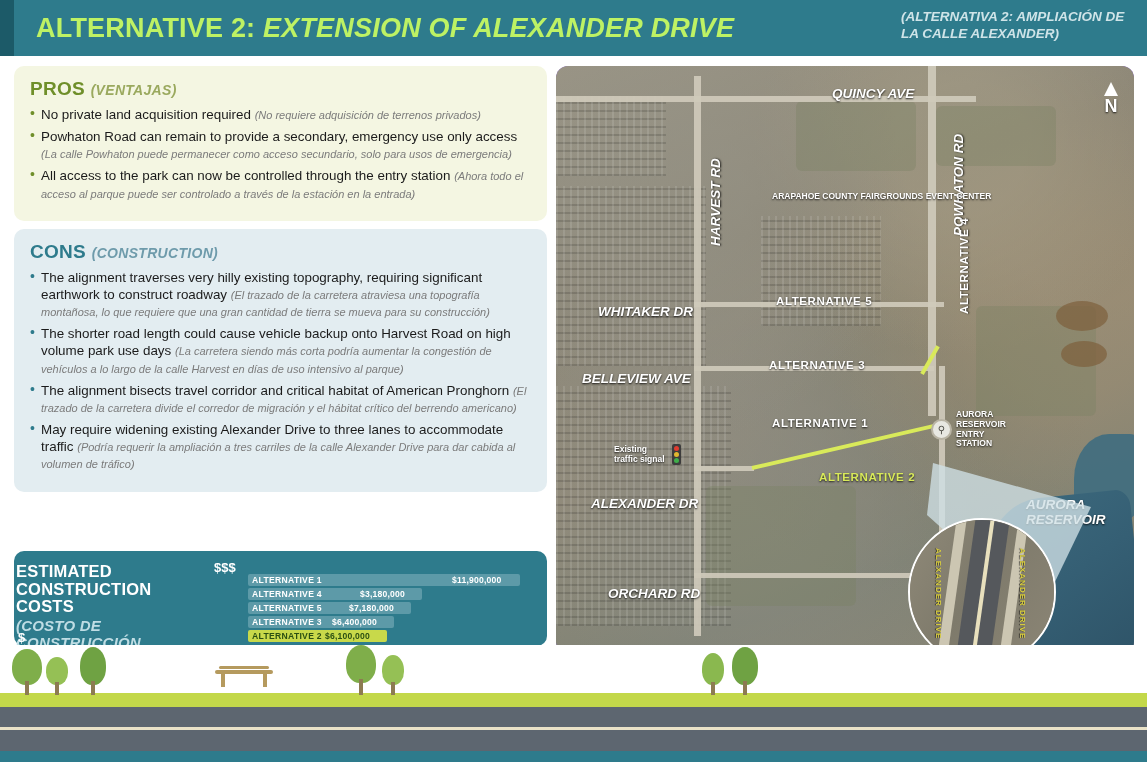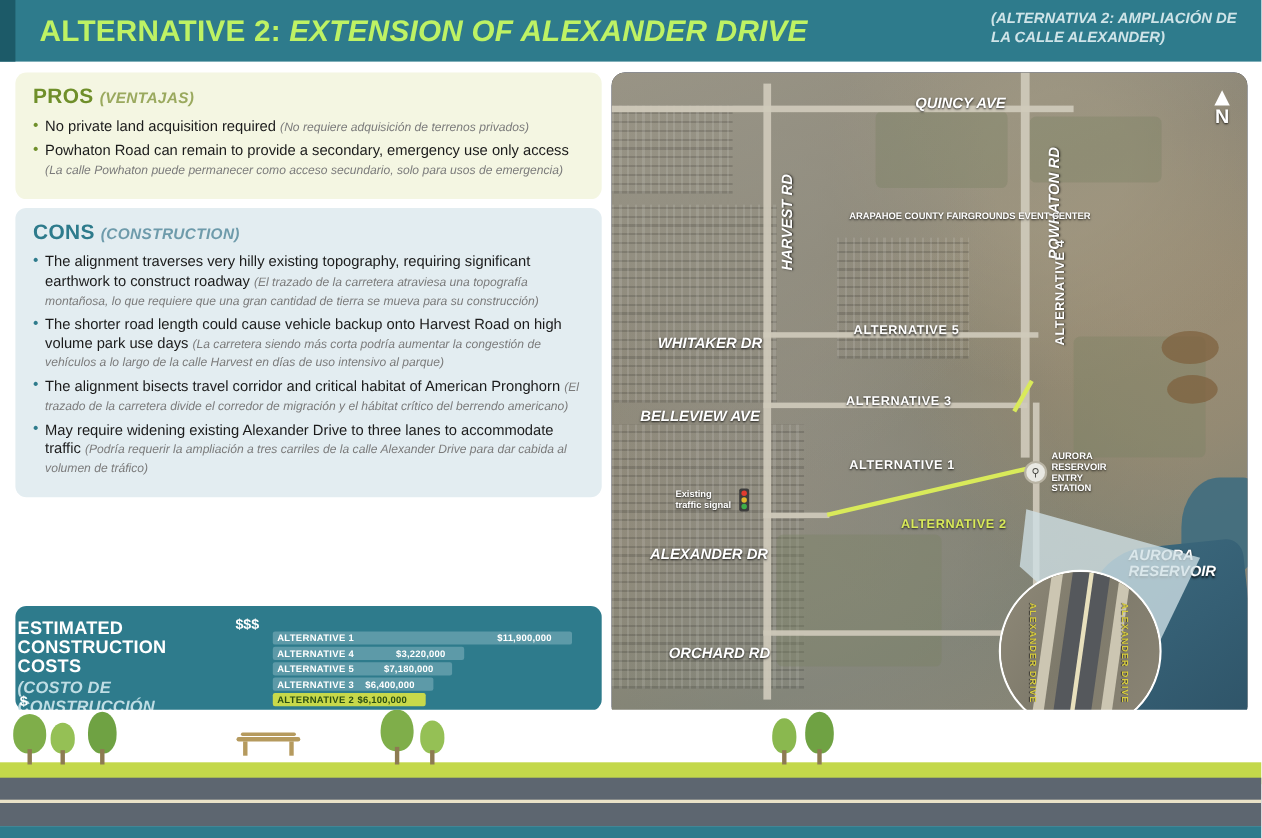--- a/index.html
+++ b/index.html
@@ -259,21 +259,21 @@
 
   
   .map-wrap {
     position: absolute;
     left: 556px;
     top: 66px;
     width: 578px;
     height: 588px;
     border-radius: 12px;
     overflow: hidden;
-    background: #0f172a;
+    background: #8b5cf6;
   }
   .map-aerial {
     position: absolute;
     inset: 0;
     background:
       radial-gradient(circle at 18% 22%, rgba(150,148,136,0.55) 0 12%, rgba(0,0,0,0) 38%),
       radial-gradient(circle at 70% 14%, rgba(168,160,136,0.5) 0 10%, rgba(0,0,0,0) 32%),
       radial-gradient(circle at 88% 42%, rgba(160,142,112,0.45) 0 14%, rgba(0,0,0,0) 40%),
       radial-gradient(circle at 30% 72%, rgba(140,140,132,0.55) 0 16%, rgba(0,0,0,0) 44%),
       radial-gradient(circle at 60% 58%, rgba(122,124,108,0.5) 0 12%, rgba(0,0,0,0) 38%),
@@ -525,20 +525,23 @@
       <div class="panel-head">
         <span>PROS</span>
         <span class="es">(VENTAJAS)</span>
       </div>
       <ul class="bullets">
         <li>
           <span>No private land acquisition required </span><span class="es-text">(No requiere adquisición de terrenos privados)</span>
         </li>
         <li>
           <span>Powhaton Road can remain to provide a secondary, emergency use only access </span><span class="es-text">(La calle Powhaton puede permanecer como acceso secundario, solo para usos de emergencia)</span>
+        </li>
+        <li>
+          <span>All access to the park can now be controlled through the entry station </span><span class="es-text">(Ahora todo el acceso al parque puede ser controlado a través de la estación en la entrada)</span>
         </li>
       </ul>
     </div>
 
     <div class="panel cons">
       <div class="panel-head">
         <span>CONS</span>
         <span class="es">(CONSTRUCTION)</span>
       </div>
       <ul class="bullets">
@@ -568,21 +571,21 @@
         <span class="dollar-hi">$$$</span>
       </div>
       <div class="cost-row">
         <div class="cost-bar" style="width:272px"></div>
         <span class="cost-label">ALTERNATIVE 1</span>
         <span class="cost-value" style="left:242px">$11,900,000</span>
       </div>
       <div class="cost-row">
         <div class="cost-bar" style="width:174px"></div>
         <span class="cost-label">ALTERNATIVE 4</span>
-        <span class="cost-value" style="left:150px">$3,220,000</span>
+        <span class="cost-value" style="left:150px">$3,180,000</span>
       </div>
       <div class="cost-row">
         <div class="cost-bar" style="width:163px"></div>
         <span class="cost-label">ALTERNATIVE 5</span>
         <span class="cost-value" style="left:139px">$7,180,000</span>
       </div>
       <div class="cost-row">
         <div class="cost-bar" style="width:146px"></div>
         <span class="cost-label">ALTERNATIVE 3</span>
         <span class="cost-value" style="left:122px">$6,400,000</span>

